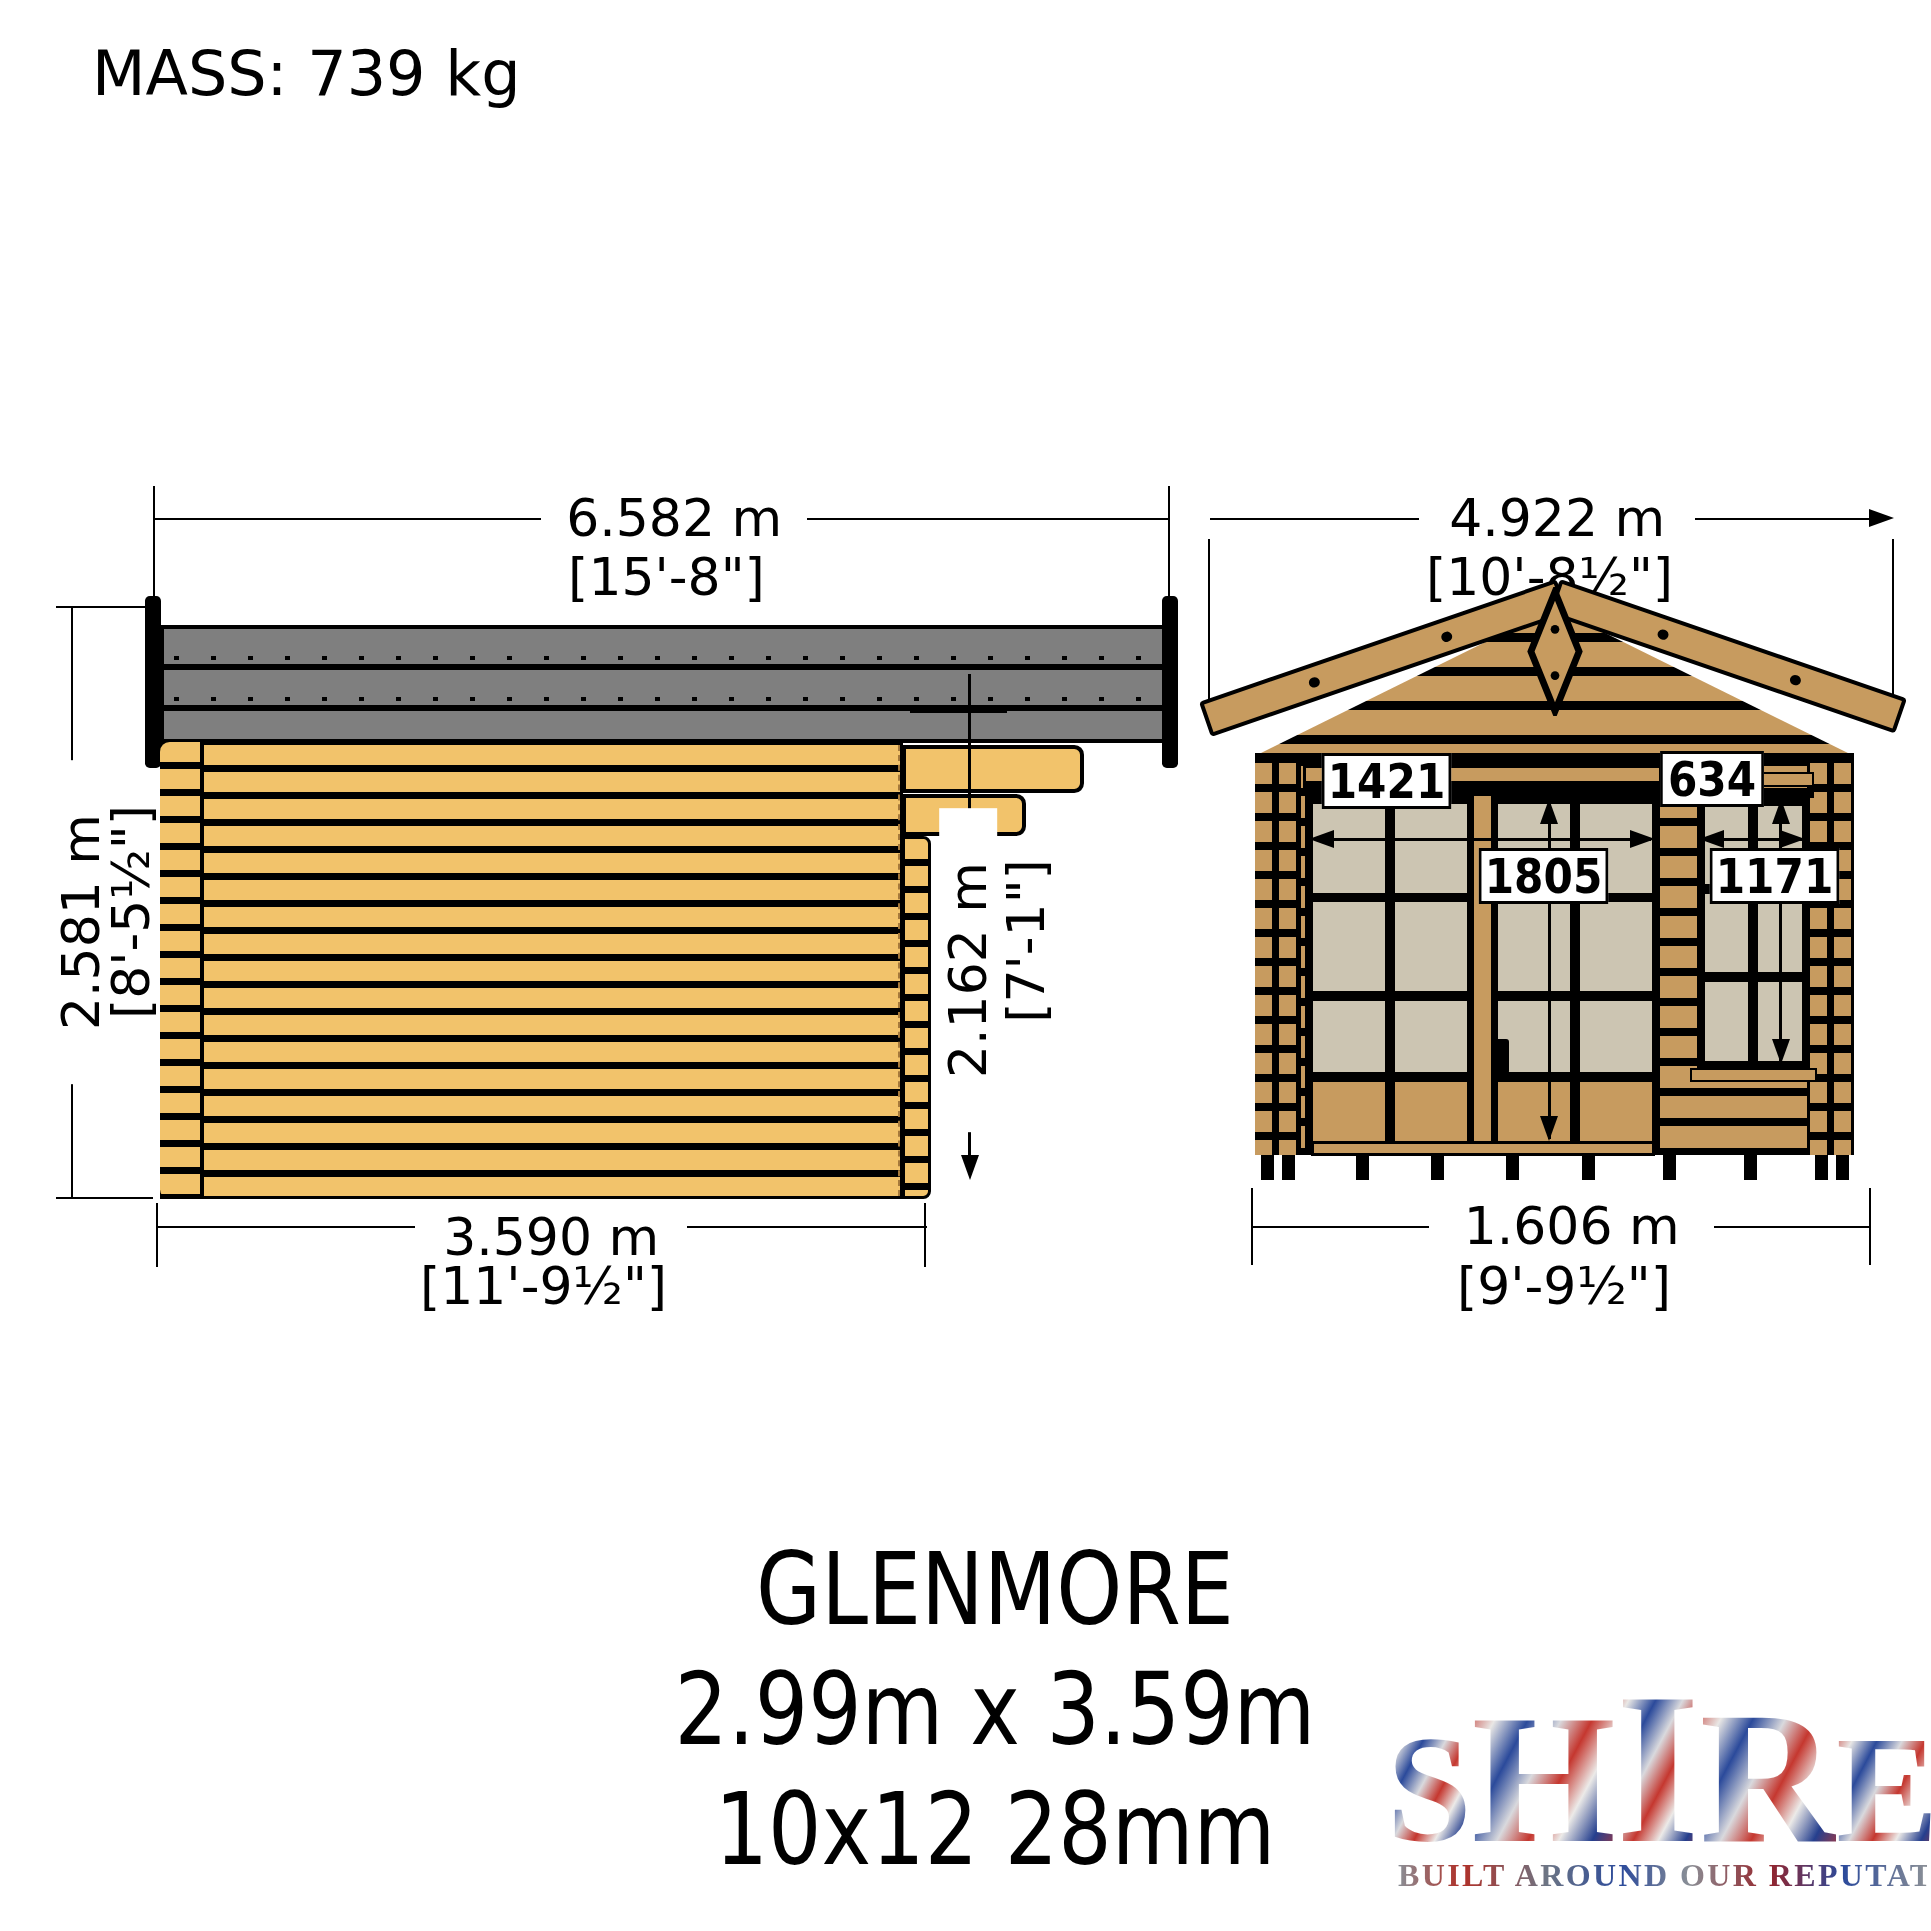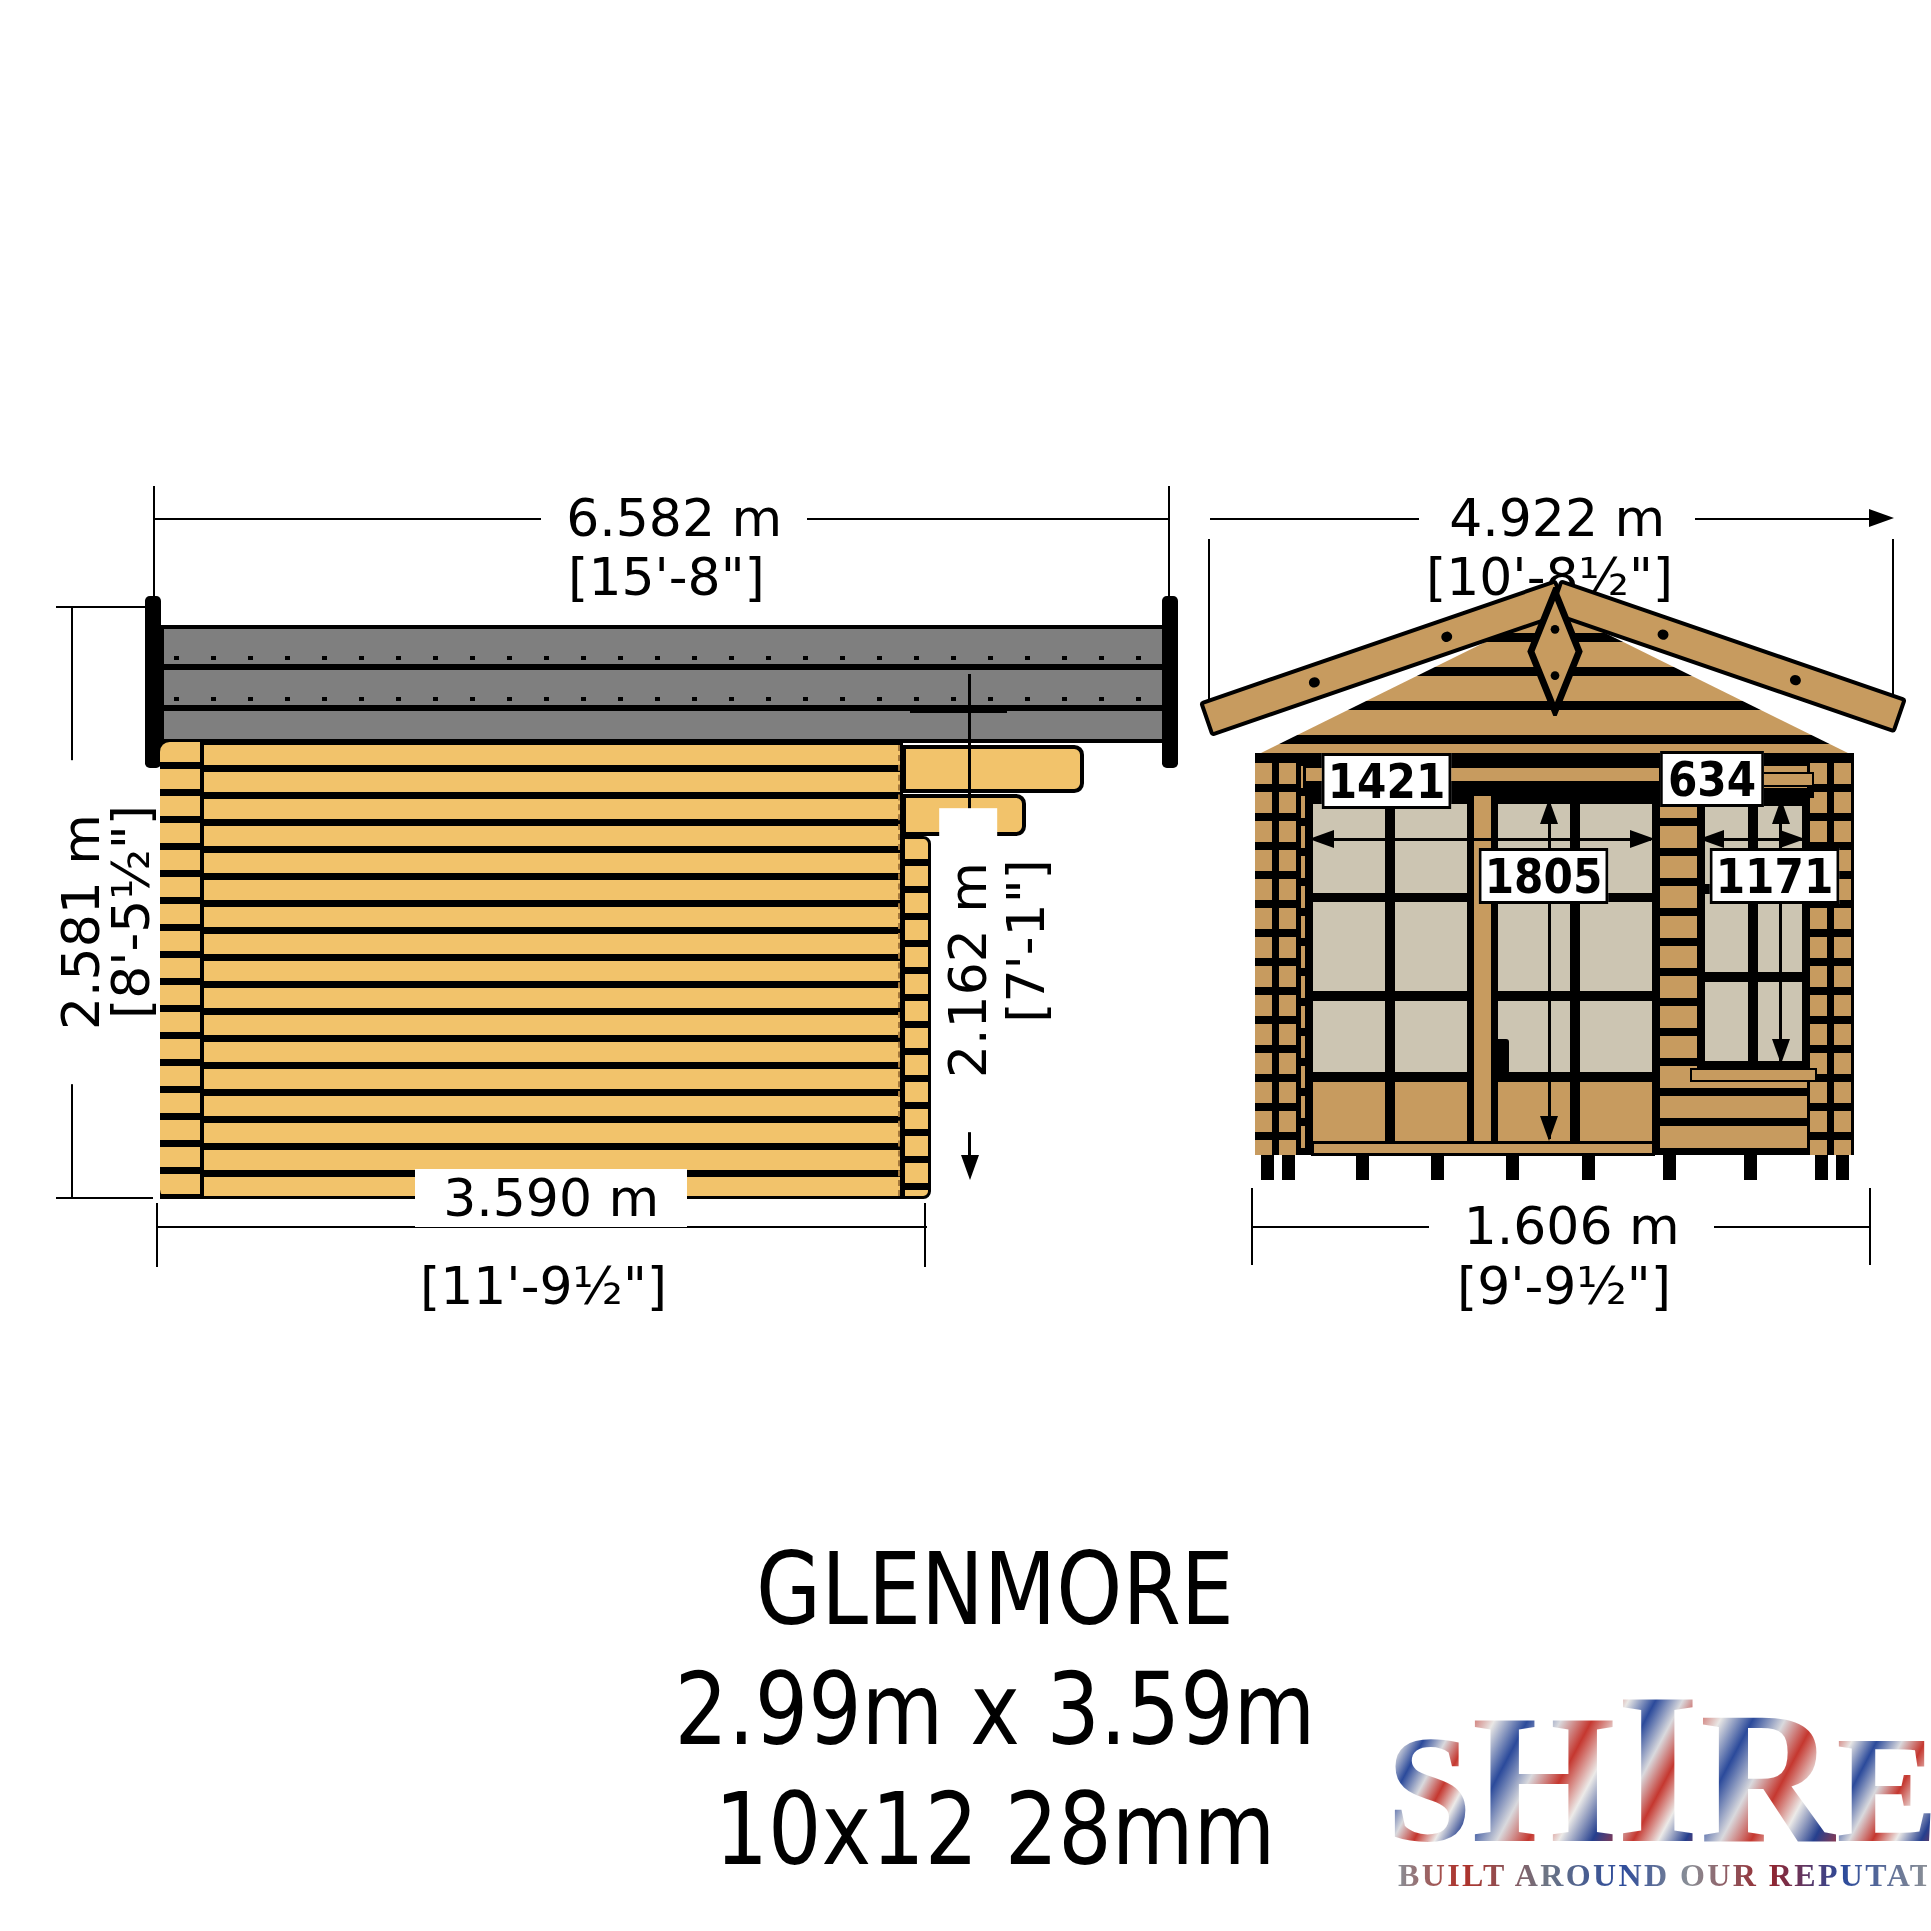--- a/index.html
+++ b/index.html
@@ -48,20 +48,21 @@
   .tagline{font-family:"Liberation Serif",serif;font-size:32px;letter-spacing:2.4px;white-space:nowrap;
          text-align:center;font-weight:bold;
          background-image:linear-gradient(90deg,#8a8f96 0%,#b03028 12%,#6d7584 28%,#2b4a9b 42%,#8a8f96 55%,#95242b 70%,#2b4a9b 84%,#8a8f96 100%);
          -webkit-background-clip:text;background-clip:text;color:transparent;}
 </style>
 </head>
 <body>
 
 <div class="canvas">
 
+  <div class="abs" style="left:92px;top:37px;font-size:62px;">MASS: 739 kg</div>
 
   <div class="abs vline" style="left:153px;top:486px;height:127px;"></div>
   <div class="abs vline" style="left:1168px;top:486px;height:127px;"></div>
   <div class="abs hline" style="left:154px;top:518px;width:1016px;"></div>
   <div class="abs dim onln" style="left:541px;top:489px;width:251px;">6.582 m</div>
   <div class="abs dim" style="left:541px;top:548px;width:251px;">[15'-8"]</div>
 
   <div class="abs hline" style="left:56px;top:606px;width:97px;"></div>
   <div class="abs hline" style="left:56px;top:1197px;width:97px;"></div>
   <div class="abs vline" style="left:71px;top:608px;height:591px;"></div>
@@ -86,21 +87,21 @@
   <div class="abs hline4" style="left:910px;top:710px;width:97px;"></div>
   <div class="abs vline4" style="left:968px;top:674px;height:36px;"></div>
   <div class="abs vline4" style="left:968px;top:710px;height:456px;"></div>
   <div class="abs arr arr-d" style="left:961px;top:1155px;"></div>
   <div class="abs dim rot onln" style="left:806px;top:941px;width:309px;">2.162 m</div>
   <div class="abs dim rot" style="left:871px;top:912px;width:309px;">[7'-1"]</div>
 
   <div class="abs vline" style="left:156px;top:1203px;height:64px;"></div>
   <div class="abs vline" style="left:924px;top:1203px;height:64px;"></div>
   <div class="abs hline" style="left:158px;top:1226px;width:769px;"></div>
-  <div class="abs dim onln" style="left:415px;top:1169px;width:257px;">3.590 m</div>
+  <div class="abs dim onln" style="left:415px;top:1208px;width:257px;">3.590 m</div>
   <div class="abs dim" style="left:415px;top:1257px;width:257px;">[11'-9½"]</div>
 
   <div class="abs vline" style="left:1208px;top:539px;height:183px;"></div>
   <div class="abs vline" style="left:1892px;top:539px;height:169px;"></div>
   <div class="abs hline" style="left:1210px;top:518px;width:661px;"></div>
   <div class="abs arr arr-r" style="left:1869px;top:509px;"></div>
   <div class="abs dim onln" style="left:1419px;top:489px;width:261px;">4.922 m</div>
   <div class="abs dim" style="left:1419px;top:548px;width:261px;">[10'-8½"]</div>
 
   <div class="abs" style="left:1257px;top:608px;width:595px;height:147px;clip-path:polygon(50% 0,0 100%,100% 100%);

